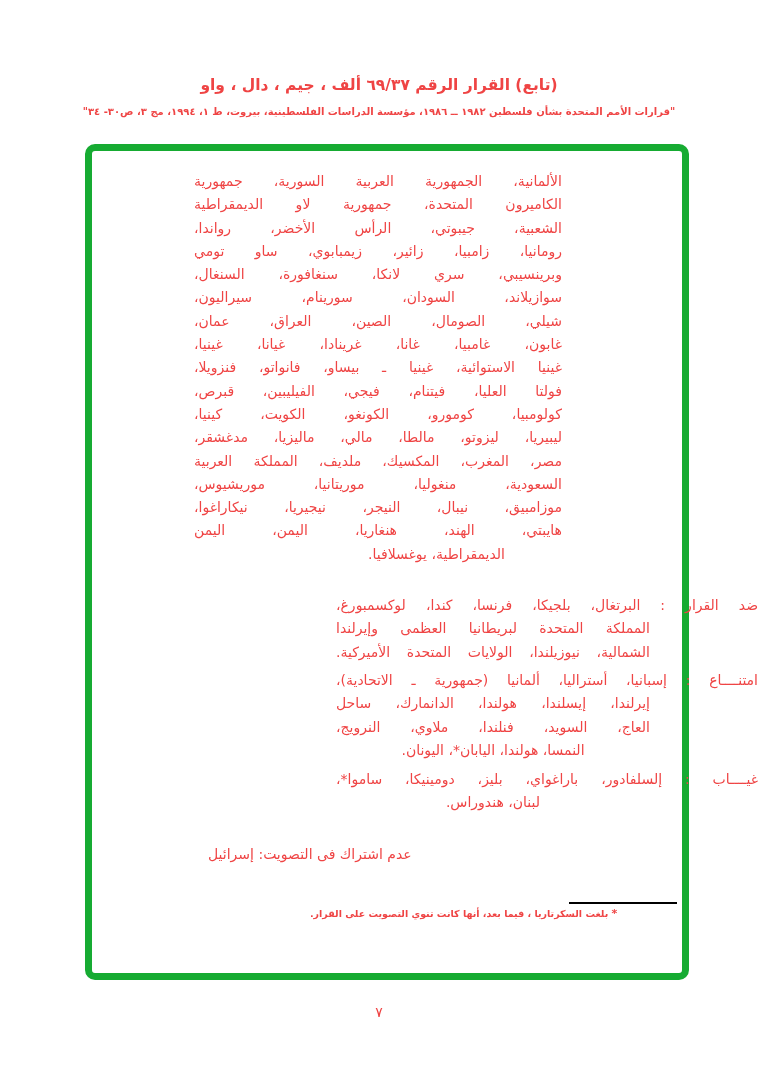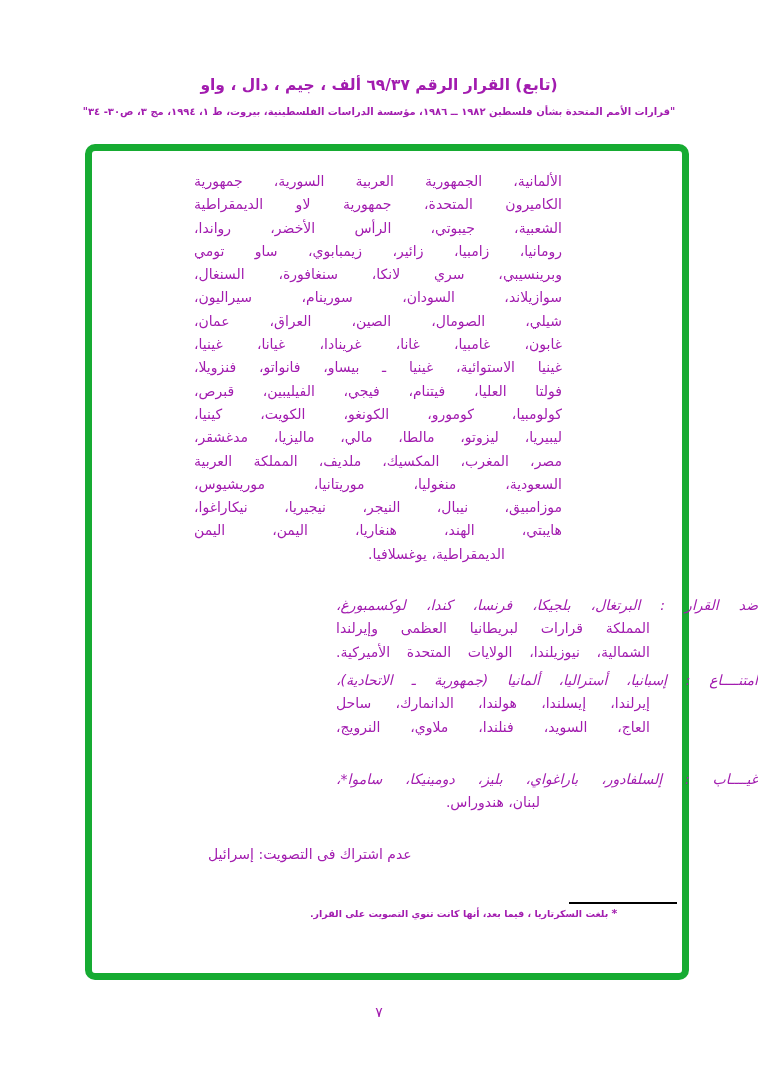--- a/index.html
+++ b/index.html
@@ -2,21 +2,21 @@
 <html lang="ar" style="--color-border: #16ab32;"><head>
 <meta charset="utf-8">
 <style>
   html, body { margin: 0; padding: 0; background: #ffffff; }
   .page {
     position: relative;
     width: 758px;
     height: 1078px;
     background: #ffffff;
     font-family: "DejaVu Sans", sans-serif;
-    color: #a21caf;
+    color: #ef4444;
     overflow: hidden;
   }
   .hdr-title {
     position: absolute;
     top: 76px; left: 0; right: 0;
     direction: rtl;
     text-align: center;
     font-size: 15.5px;
     font-weight: bold;
   }
@@ -39,21 +39,21 @@
   }
   .rtl-block { direction: rtl; font-size: 14px; }
   .bline {
     height: 23.3px;
     line-height: 23.3px;
     text-align: justify;
     text-align-last: justify;
     white-space: nowrap;
     overflow: visible;
   }
-  .bline.just { white-space: normal; font-style: italic; }
+  .bline.just { white-space: normal; }
   .list-block {
     position: absolute;
     top: 170px; right: 196px; width: 368px;
   }
   .list-block .bline { white-space: normal; }
   .bline.last-indent {
     text-align: right;
     text-align-last: right;
     padding-left: 0;
     padding-right: 57px;
@@ -133,31 +133,32 @@
     <div class="bline">موزامبيق، نيبال، النيجر، نيجيريا، نيكاراغوا،</div>
     <div class="bline">هايبتي، الهند، هنغاريا، اليمن، اليمن</div>
     <div class="bline last-indent">الديمقراطية، يوغسلافيا.</div>
   </div>
 
   <div class="sec rtl-block sec-against">
     <div class="bline just">
       <span>ضد القرار :</span>
       <span>البرتغال، بلجيكا، فرنسا، كندا، لوكسمبورغ،</span>
     </div>
-    <div class="bline wrap-line">المملكة قرارات لبريطانيا العظمى وإيرلندا</div>
+    <div class="bline wrap-line">المملكة المتحدة لبريطانيا العظمى وإيرلندا</div>
     <div class="bline wrap-line">الشمالية، نيوزيلندا، الولايات المتحدة الأميركية.</div>
   </div>
 
   <div class="sec rtl-block sec-abstain">
     <div class="bline just">
       <span>امتنــــاع :</span>
       <span>إسبانيا، أستراليا، ألمانيا (جمهورية ـ الاتحادية)،</span>
     </div>
     <div class="bline wrap-line">إيرلندا، إيسلندا، هولندا، الدانمارك، ساحل</div>
     <div class="bline wrap-line">العاج، السويد، فنلندا، ملاوي، النرويج،</div>
+    <div class="bline wrap-line centered">النمسا، هولندا، اليابان*، اليونان.</div>
   </div>
 
   <div class="sec rtl-block sec-absent">
     <div class="bline just">
       <span>غيــــاب :</span>
       <span>إلسلفادور، باراغواي، بليز، دومينيكا، ساموا*،</span>
     </div>
     <div class="bline wrap-line centered">لبنان، هندوراس.</div>
   </div>
 

